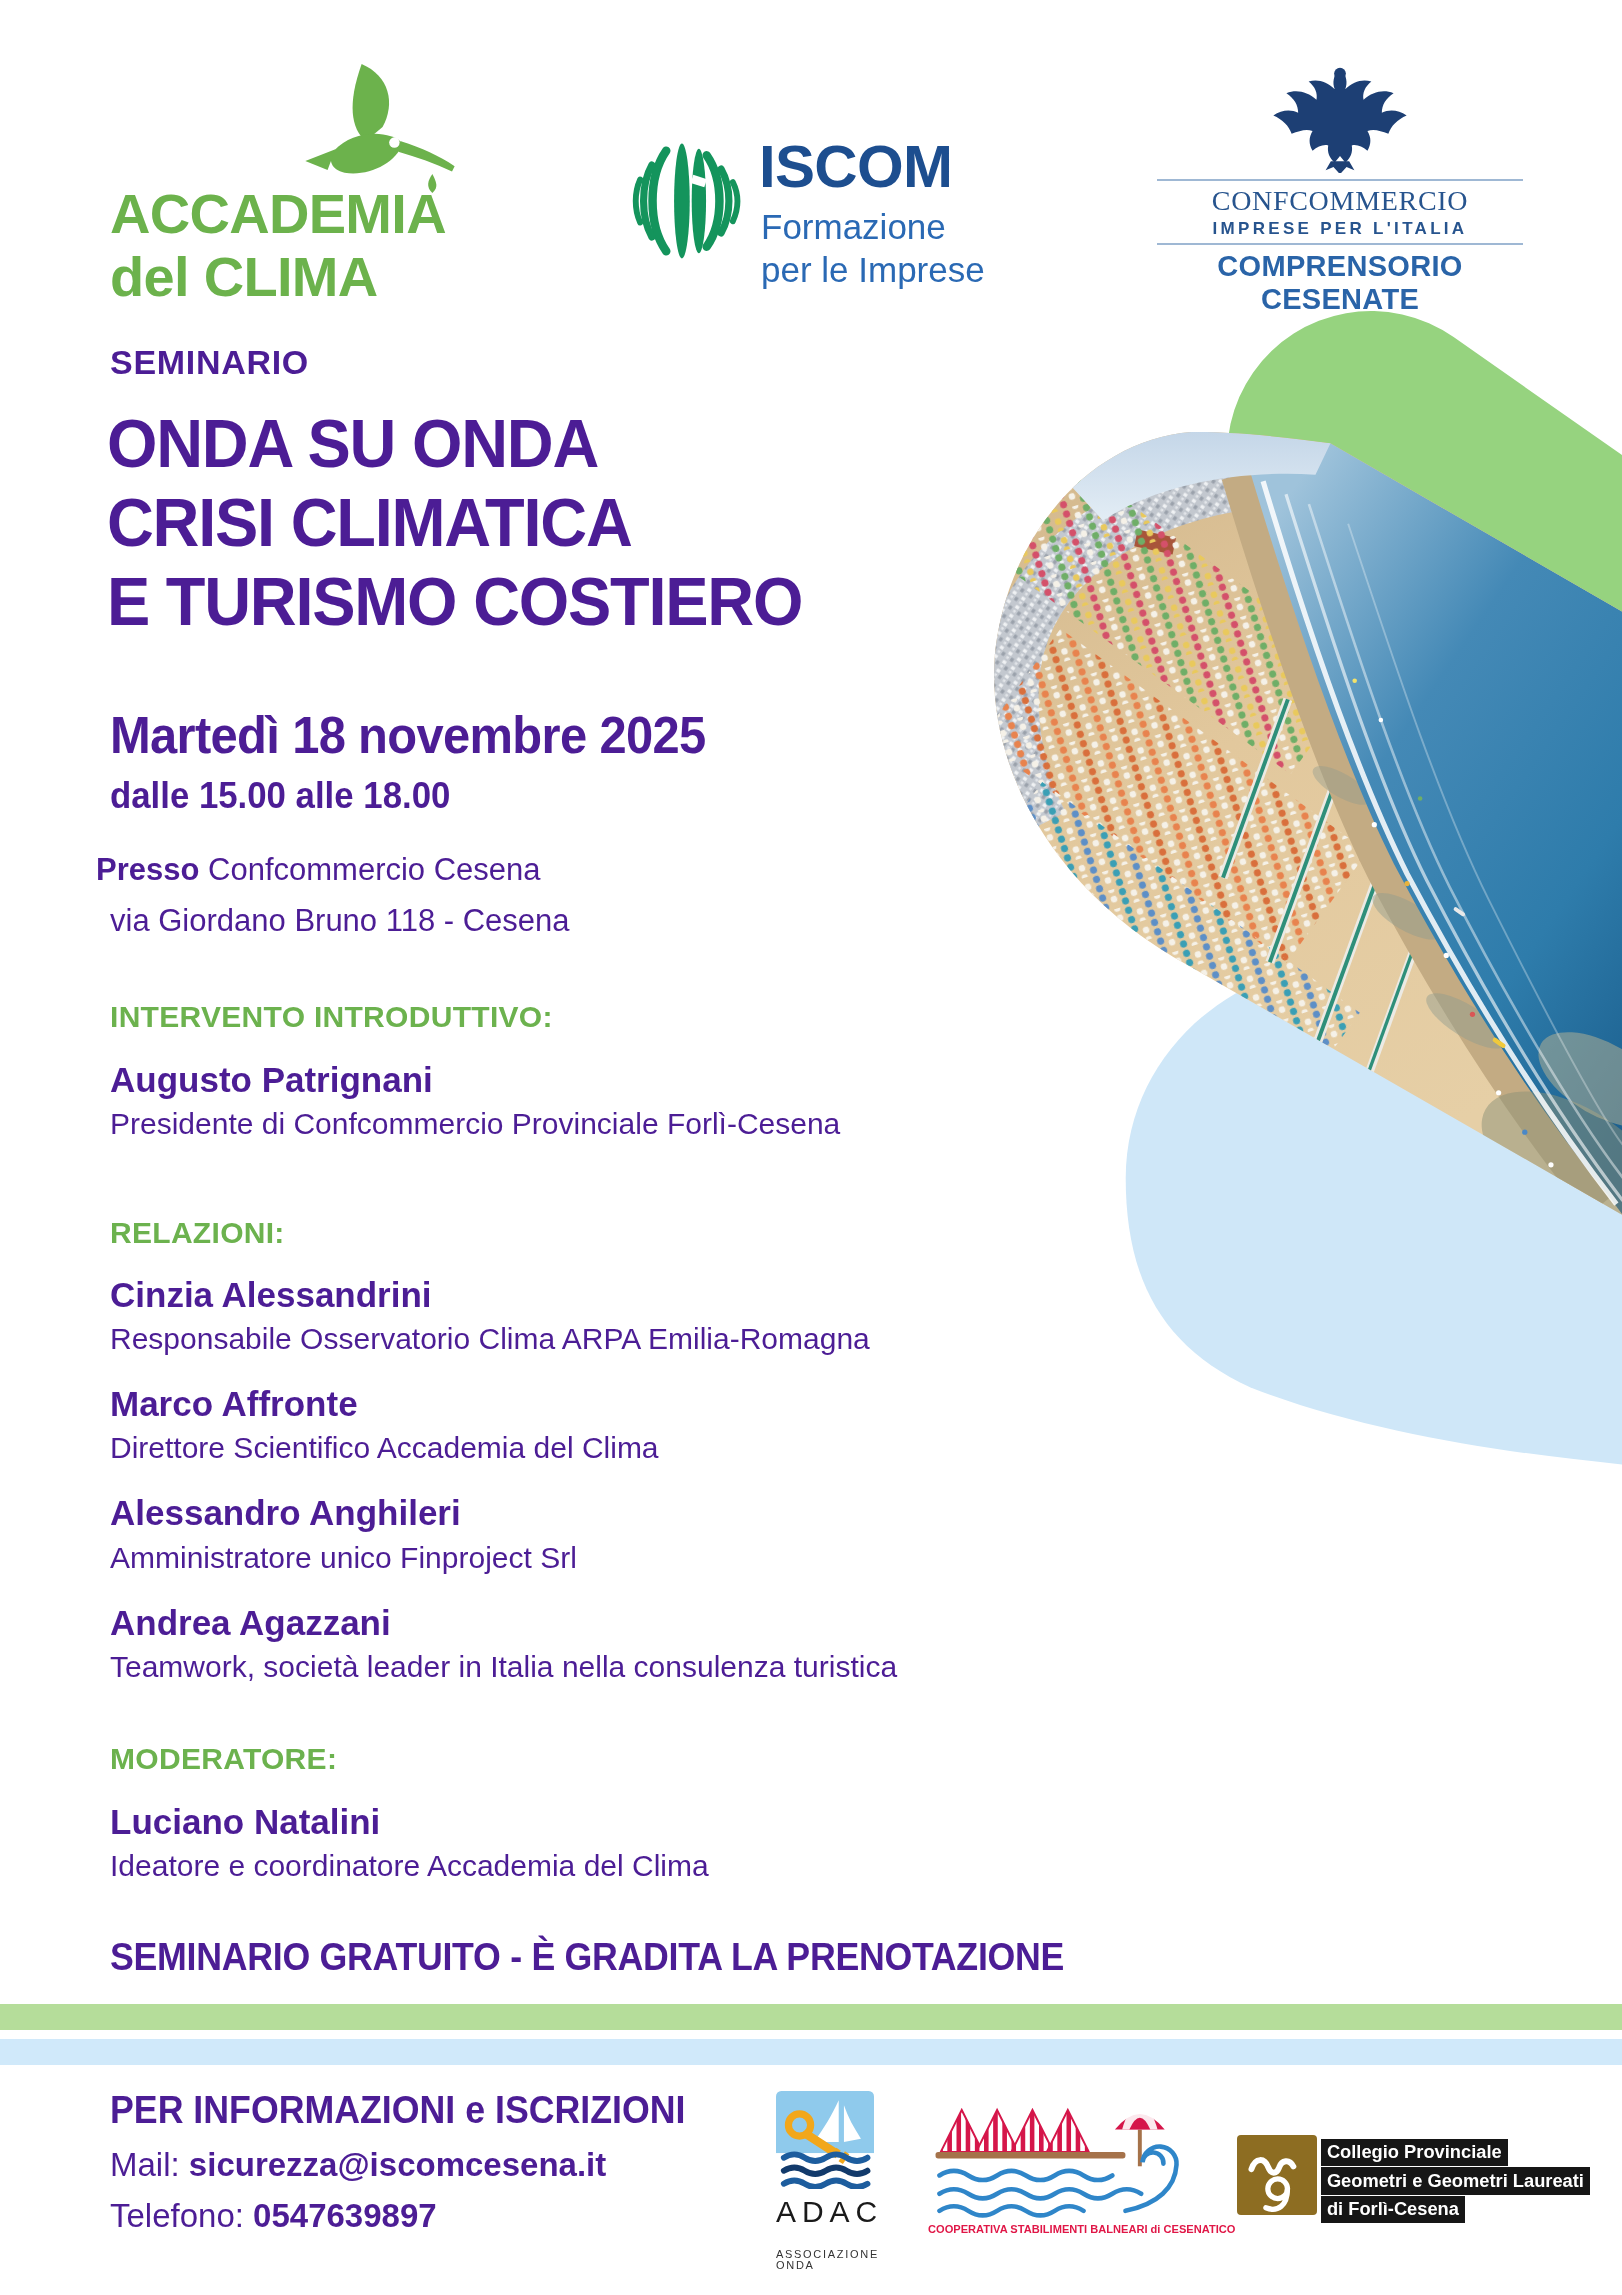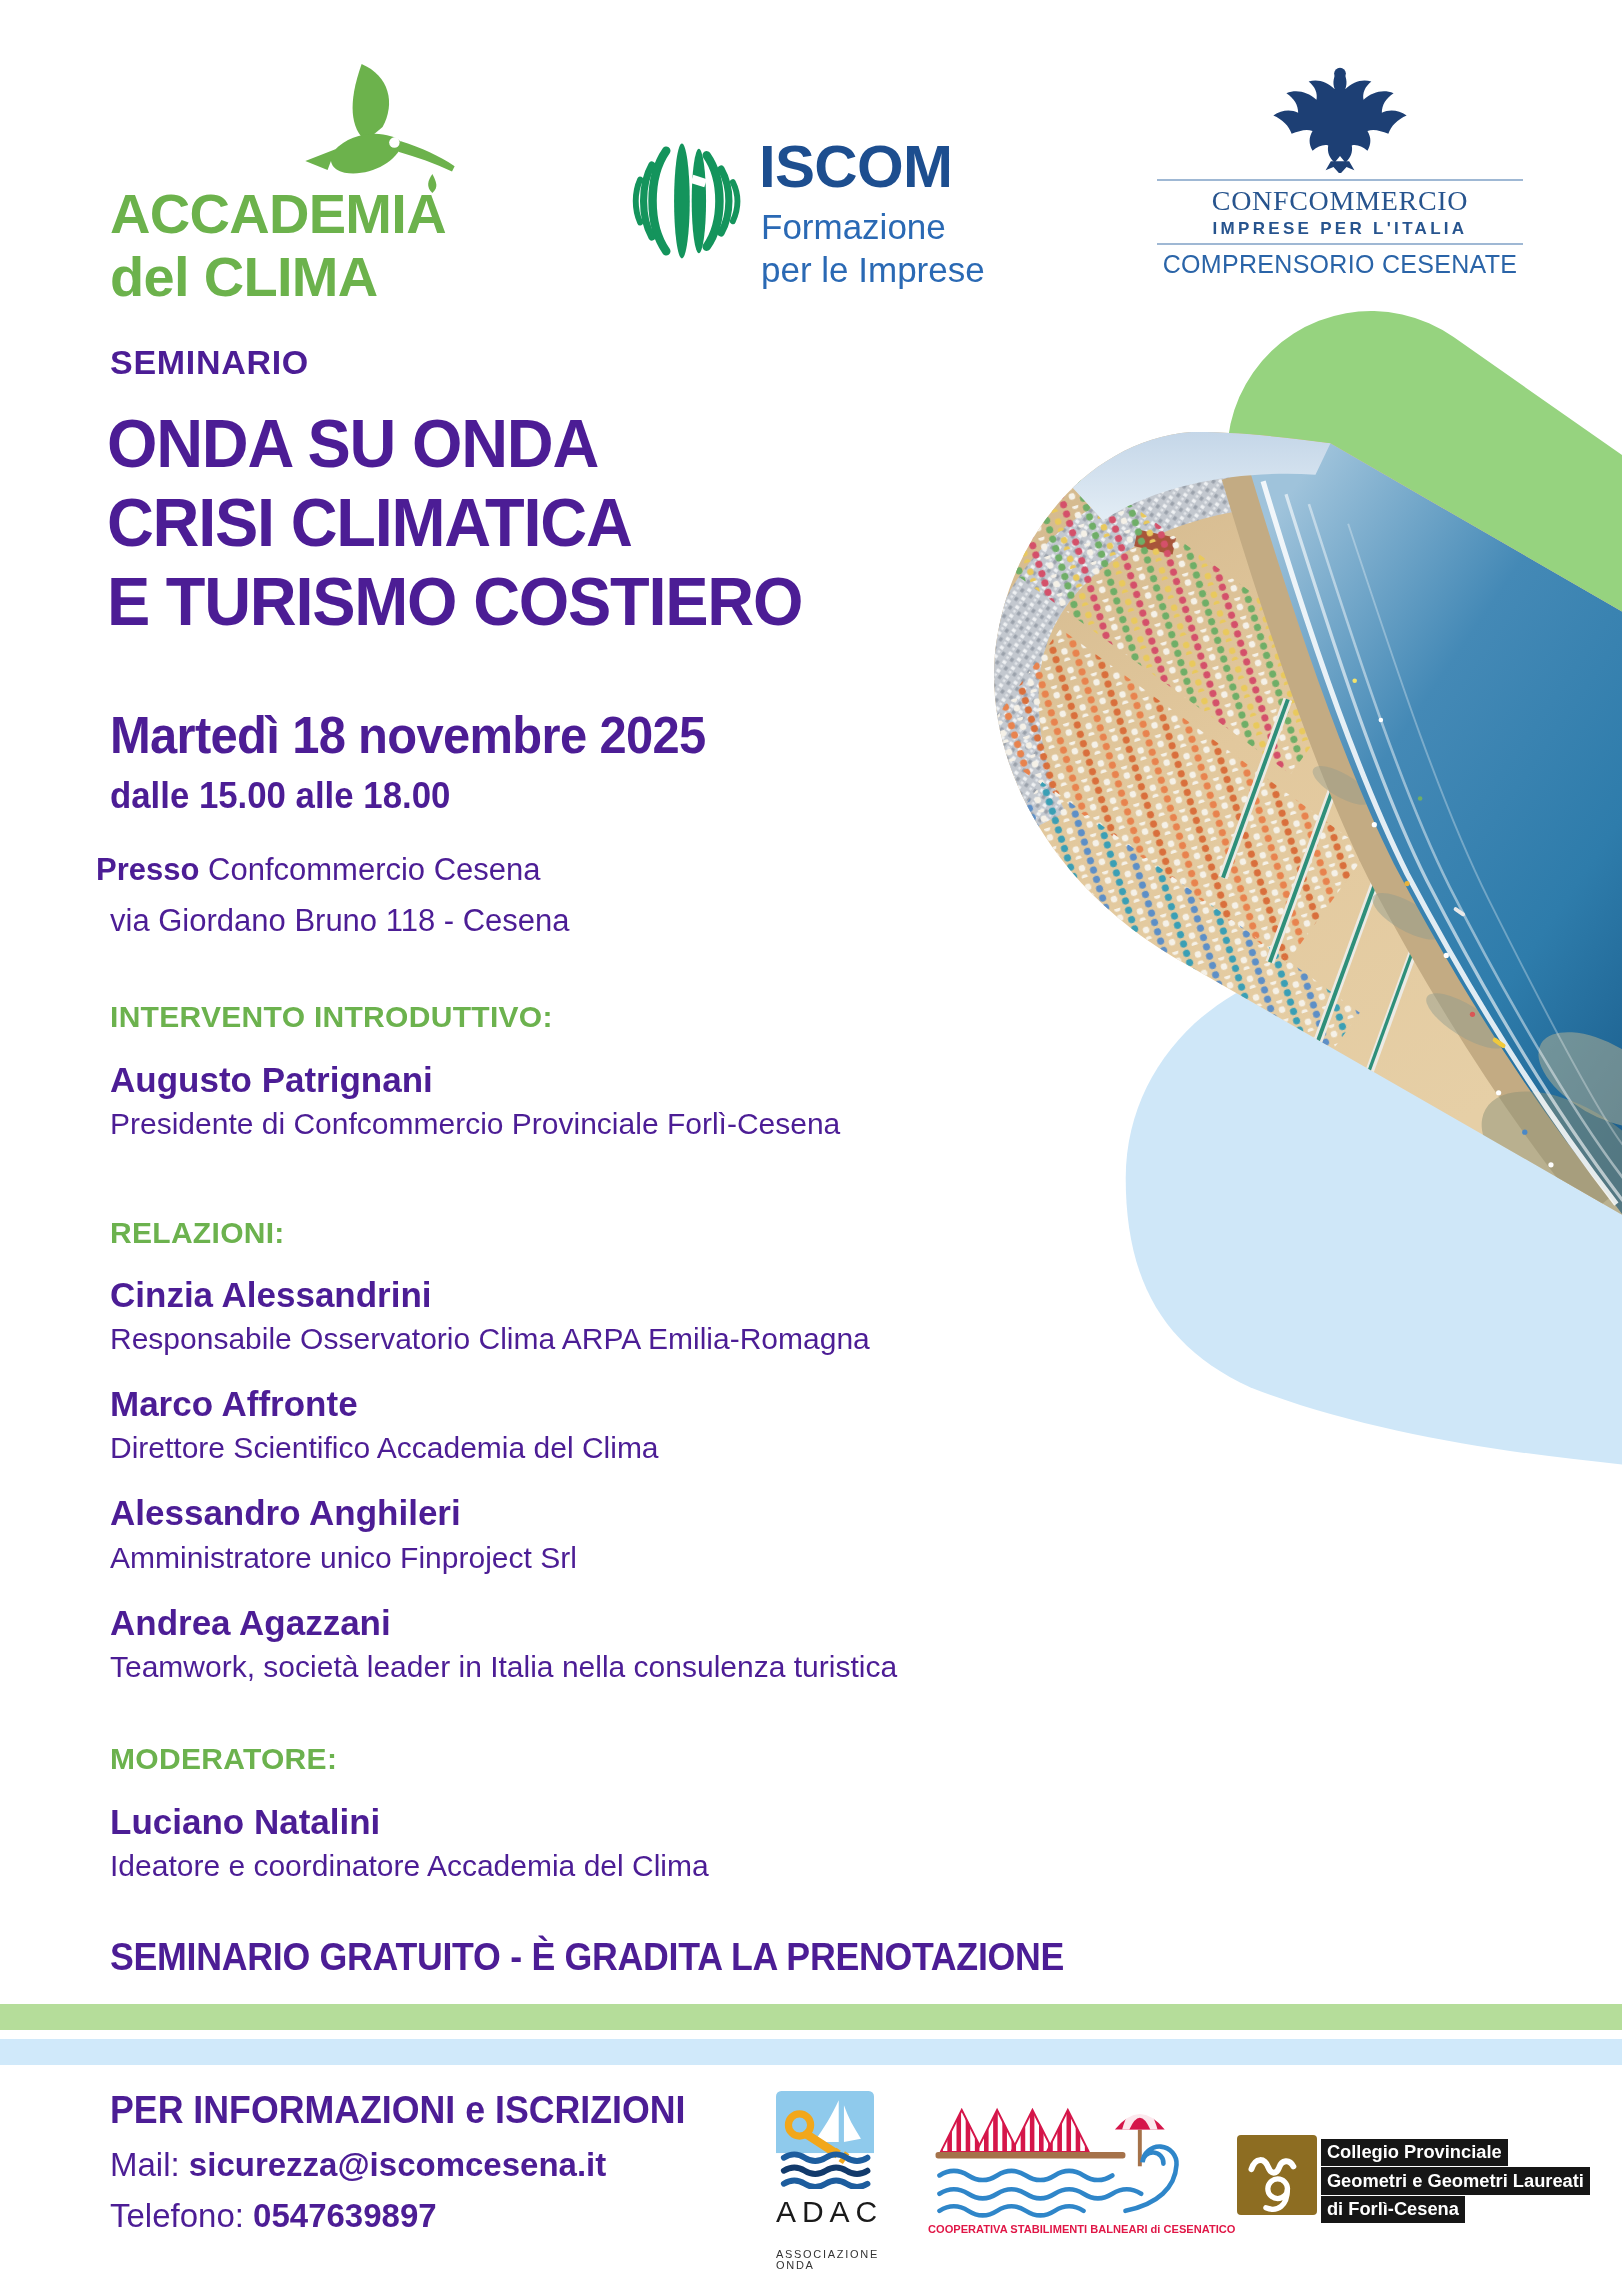--- a/index.html
+++ b/index.html
@@ -27,21 +27,21 @@
   .f-line b{font-weight:700;}
   
   .acc-text{left:110px;top:182px;font-size:56px;font-weight:700;line-height:63px;color:#6cb24c;letter-spacing:-0.7px;}
   .iscom-name{left:759px;top:132px;font-size:60px;font-weight:800;color:#1d4e8f;letter-spacing:-0.7px;}
   .iscom-t1{left:761px;top:207px;font-size:35px;color:#2a69b4;}
   .iscom-t2{left:761px;top:250px;font-size:35px;color:#2a69b4;}
   .conf{left:1157px;top:63px;width:366px;text-align:center;color:#27548e;}
   .conf-rule{width:366px;height:2px;background:#9fb8d4;margin:3.9px 0;}
   .conf-name{font-family:"Liberation Serif",serif;font-size:28px;letter-spacing:0.7px;white-space:nowrap;}
   .conf-sub{font-size:17px;font-weight:700;letter-spacing:3.3px;margin:2.6px 0 3.9px 0;}
-  .conf-region{font-size:25px;font-weight:400;color:#2a64a8;letter-spacing:0.3px;margin-top:5.2px;}
+  .conf-region{font-size:29px;font-weight:700;color:#2a64a8;letter-spacing:0.3px;margin-top:5.2px;}
   
   .adac{left:776px;top:2091px;width:105px;text-align:left;}
   .adac-name{font-size:30px;letter-spacing:5.9px;color:#1a1a1a;margin-top:3.9px;}
   .adac-sub{font-size:11px;letter-spacing:1.7px;color:#333;line-height:11px;margin-top:20px;}
   .coop-cap{left:928px;top:2222px;width:275px;font-size:11.8px;font-weight:700;color:#e01747;white-space:nowrap;}
   .collegio{left:1237px;top:2135px;}
   .col-txt{position:absolute;left:84px;top:3.9px;width:275px;}
   .col-line{display:inline-block;background:#161616;color:#ffffff;font-size:18.3px;font-weight:700;
             padding:2.6px 5.9px;margin-bottom:1.3px;white-space:nowrap;}
 </style>

